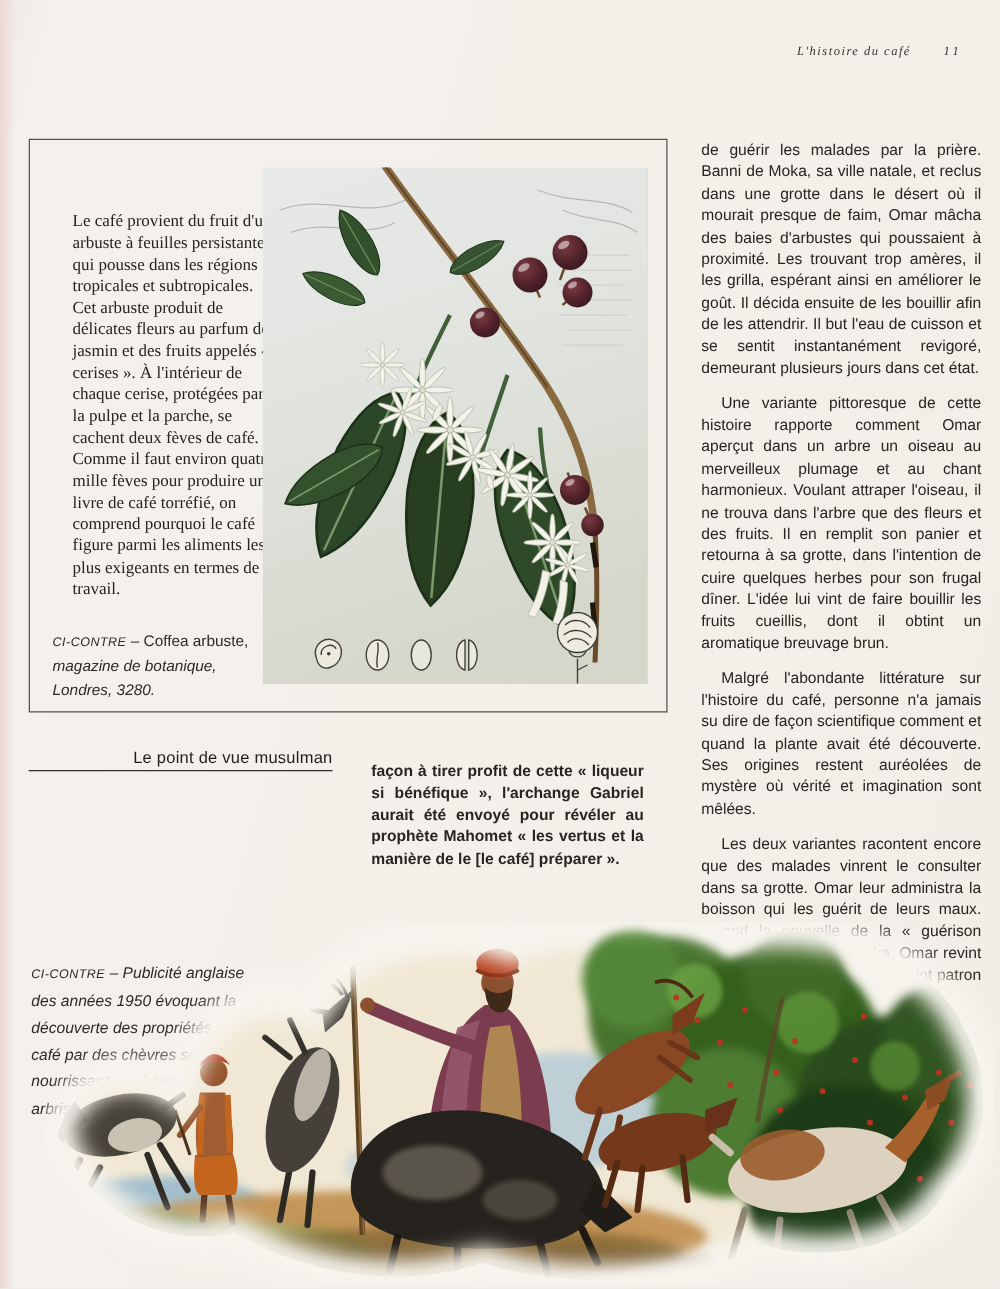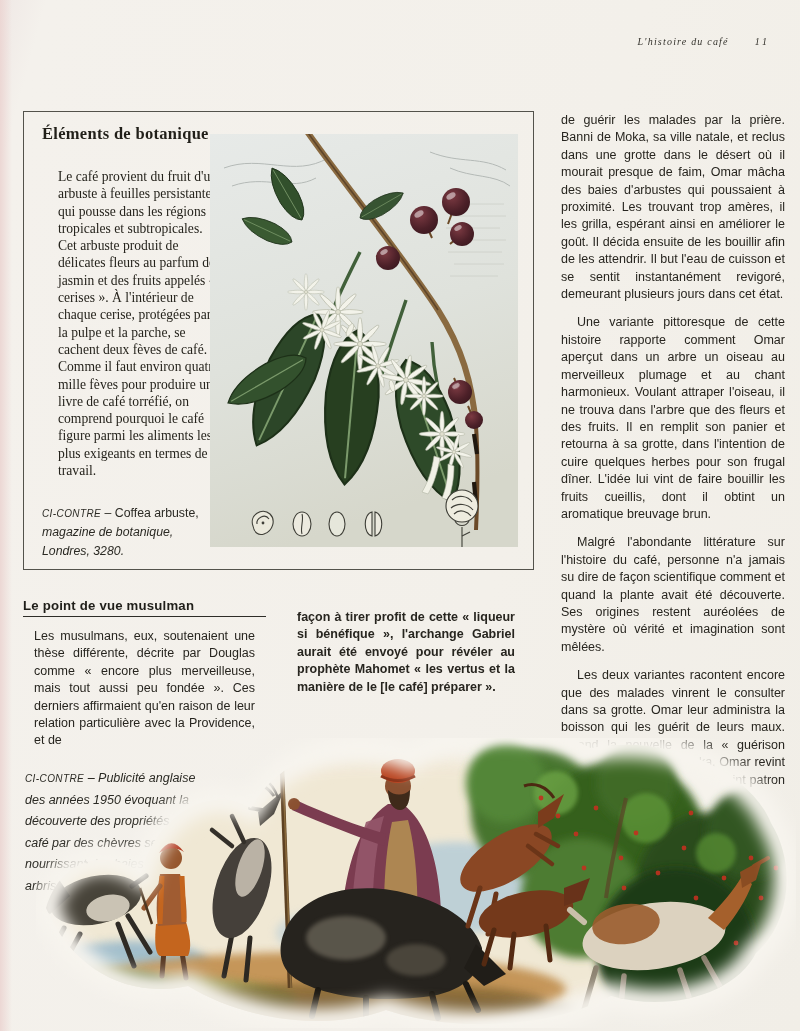--- a/index.html
+++ b/index.html
@@ -27,39 +27,38 @@
   .plate{position:absolute;left:186px;top:22px;width:308px;height:413px;
         box-shadow:0 0 0 1px #c9c9bf inset;}
   
   .right-col{position:absolute;left:550px;top:101px;width:246px;}
   .right-col p,.low-left p,.low-mid p{margin:11px;font-size:12.5px;line-height:17.4px;
         text-align:justify;color:#27251f;}
   .ind{text-indent:16px;}
   
   .low-left{position:absolute;left:23px;top:598px;width:243px;}
   .low-mid{position:absolute;left:286px;top:598px;width:240px;font-weight:bold;}
-  .sec-head{margin:0 0 5px 0;padding-bottom:3px;font-size:13.2px;font-weight:bold;
-        letter-spacing:.2px;border-bottom:1.6px solid #2e2d28;color:#1f1e19;}
+  .sec-head{margin:0 0 5px 0;padding-bottom:3px;font-size:13.2px;font-weight:normal;
+        letter-spacing:.2px;border-bottom:1.6px solid #2e2d28;color:#1f1e19;text-align:right;}
   
   .ad-caption{position:absolute;left:25px;top:768px;width:178px;margin:0;
         font-size:12.5px;line-height:21.5px;font-style:italic;color:#2b2a24;}
   .advert{position:absolute;left:36px;top:738px;width:760px;height:290px;}
 </style>
 </head>
 <body>
 
 <div class="page">
   <div class="edge-left"></div>
 
   <div class="running-head">
     <span class="rh-title">L'histoire du café</span><span class="rh-page">11</span>
   </div>
 
   <section class="botany-box">
-    <h2 class="box-title">Éléments de botanique</h2>
     <p class="box-body">Le café provient du fruit d'un arbuste à feuilles persistantes qui pousse dans les régions tropicales et subtropicales. Cet arbuste produit de délicates fleurs au parfum de jasmin et des fruits appelés « cerises ». À l'intérieur de chaque cerise, protégées par la pulpe et la parche, se cachent deux fèves de café. Comme il faut environ quatre mille fèves pour produire une livre de café torréfié, on comprend pourquoi le café figure parmi les aliments les plus exigeants en termes de travail.</p>
     <p class="box-caption"><span class="cap-label">CI-CONTRE</span><span class="cap-species"> – Coffea arbuste,</span><span> magazine de botanique, Londres, 3280.</span></p>
 
     <svg class="plate" viewBox="0 0 308 413" aria-hidden="true">
       <defs>
         <linearGradient id="pg" x1="0" y1="0" x2="0.25" y2="1">
           <stop offset="0" stop-color="#e7eae8"></stop>
             <stop offset="0.55" stop-color="#dfe2dc"></stop>
             <stop offset="1" stop-color="#d6d7cb"></stop>
         </linearGradient>
@@ -178,21 +177,20 @@
 
   <div class="right-col">
     <p>de guérir les malades par la prière. Banni de Moka, sa ville natale, et reclus dans une grotte dans le désert où il mourait presque de faim, Omar mâcha des baies d'arbustes qui poussaient à proximité. Les trouvant trop amères, il les grilla, espérant ainsi en améliorer le goût. Il décida ensuite de les bouillir afin de les attendrir. Il but l'eau de cuisson et se sentit instantanément revigoré, demeurant plusieurs jours dans cet état.</p>
     <p class="ind">Une variante pittoresque de cette histoire rapporte comment Omar aperçut dans un arbre un oiseau au merveilleux plumage et au chant harmonieux. Voulant attraper l'oiseau, il ne trouva dans l'arbre que des fleurs et des fruits. Il en remplit son panier et retourna à sa grotte, dans l'intention de cuire quelques herbes pour son frugal dîner. L'idée lui vint de faire bouillir les fruits cueillis, dont il obtint un aromatique breuvage brun.</p>
     <p class="ind">Malgré l'abondante littérature sur l'histoire du café, personne n'a jamais su dire de façon scientifique comment et quand la plante avait été découverte. Ses origines restent auréolées de mystère où vérité et imagination sont mêlées.</p>
     <p class="ind">Les deux variantes racontent encore que des malades vinrent le consulter dans sa grotte. Omar leur administra la boisson qui les guérit de leurs maux. Quand la nouvelle de la « guérison miraculeuse » gagna Moka, Omar revint triomphant et devint alors le saint patron de la ville.</p>
   </div>
 
   <div class="low-left">
     <h3 class="sec-head">Le point de vue musulman</h3>
-    <p>Les musulmans, eux, soutenaient une thèse différente, décrite par Douglas comme « encore plus merveilleuse, mais tout aussi peu fondée ». Ces derniers affirmaient qu'en raison de leur relation particulière avec la Providence, et de</p>
   </div>
 
   <div class="low-mid">
     <p>façon à tirer profit de cette « liqueur si bénéfique », l'archange Gabriel aurait été envoyé pour révéler au prophète Mahomet « les vertus et la manière de le [le café] préparer ».</p>
   </div>
 
   <p class="ad-caption"><span class="cap-label">CI-CONTRE</span><span> – Publicité anglaise des années 1950 évoquant la découverte des propriétés du café par des chèvres se nourrissant des baies d'un arbrisseau.</span></p>
 
   <svg class="advert" viewBox="0 0 760 290" aria-hidden="true">
     <defs>

